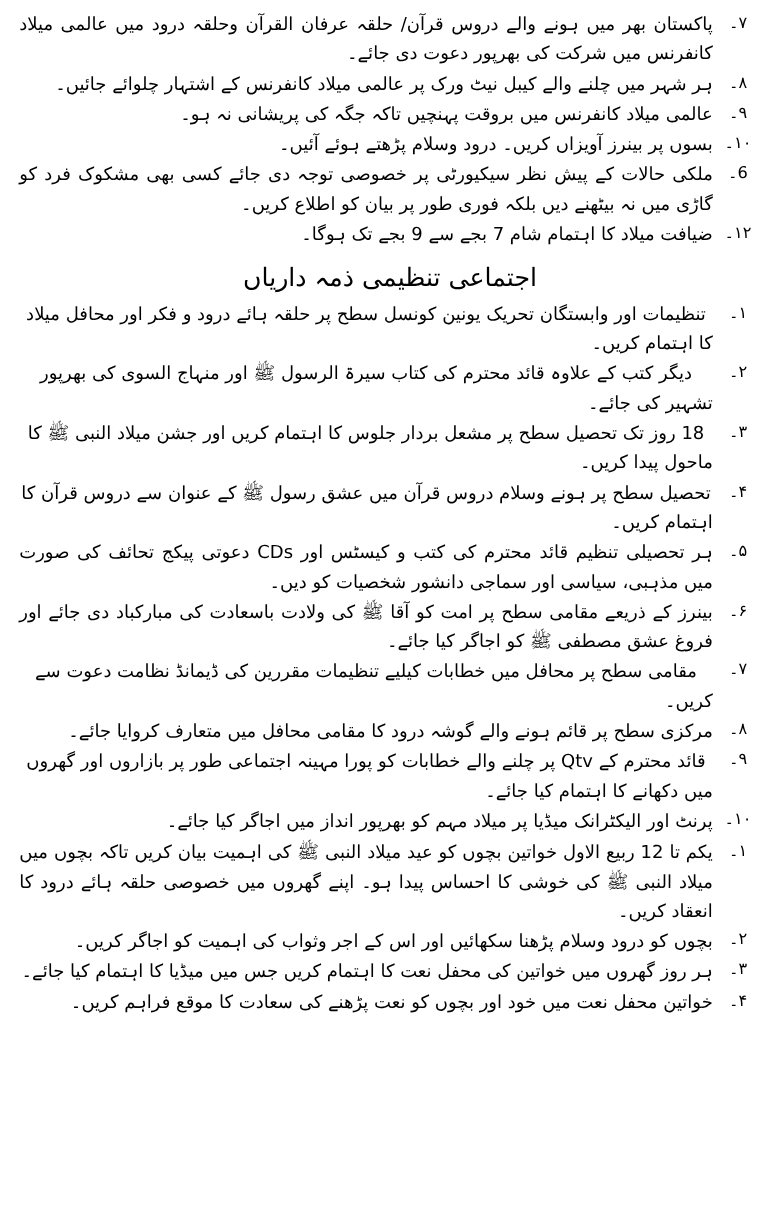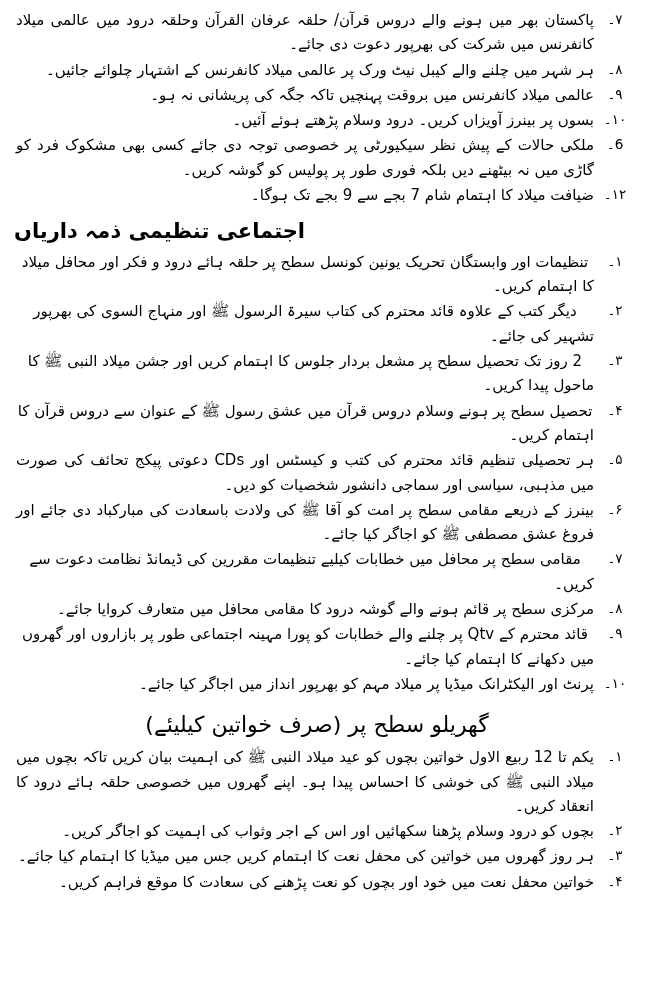--- a/index.html
+++ b/index.html
@@ -50,23 +50,23 @@
     padding-left: 2px;
   }
   .txt.single {
     text-align: center;
   }
 
   
   .heading {
     font-size: 21px;
     line-height: 1.5;
-    text-align: left;
+    text-align: center;
     margin: 9px 0 2px 0;
-    font-weight: bold;
+    font-weight: normal;
   }
   .heading2 {
     font-size: 22px;
     line-height: 1.5;
     text-align: center;
     margin: 12px 0 4px 0;
     padding-right: 16px;
     font-weight: normal;
   }
 
@@ -94,21 +94,21 @@
       <div class="txt single">عالمی میلاد کانفرنس میں بروقت پہنچیں تاکہ جگہ کی پریشانی نہ ہو۔</div>
     </div>
 
     <div class="row">
       <div class="num">۱۰۔</div>
       <div class="txt single">بسوں پر بینرز آویزاں کریں۔ درود وسلام پڑھتے ہوئے آئیں۔</div>
     </div>
 
     <div class="row">
       <div class="num">6۔</div>
-      <div class="txt">ملکی حالات کے پیش نظر سیکیورٹی پر خصوصی توجہ دی جائے کسی بھی مشکوک فرد کو گاڑی میں نہ بیٹھنے دیں بلکہ فوری طور پر پولیس کو گوشہ کریں۔</div>
+      <div class="txt">ملکی حالات کے پیش نظر سیکیورٹی پر خصوصی توجہ دی جائے کسی بھی مشکوک فرد کو گاڑی میں نہ بیٹھنے دیں بلکہ فوری طور پر بیان کو اطلاع کریں۔</div>
     </div>
 
     <div class="row">
       <div class="num">۱۲۔</div>
       <div class="txt single">ضیافت میلاد کا اہتمام شام 7 بجے سے 9 بجے تک ہوگا۔</div>
     </div>
 
   </div>
 
   <div class="heading">اجتماعی تنظیمی ذمہ داریاں</div>
@@ -120,21 +120,21 @@
       <div class="txt single">تنظیمات اور وابستگان تحریک یونین کونسل سطح پر حلقہ ہائے درود و فکر اور محافل میلاد کا اہتمام کریں۔</div>
     </div>
 
     <div class="row">
       <div class="num">۲۔</div>
       <div class="txt single">دیگر کتب کے علاوہ قائد محترم کی کتاب سیرۃ الرسول ﷺ اور منہاج السوی کی بھرپور تشہیر کی جائے۔</div>
     </div>
 
     <div class="row">
       <div class="num">۳۔</div>
-      <div class="txt single">2 روز تک تحصیل سطح پر مشعل بردار جلوس کا اہتمام کریں اور جشن میلاد النبی ﷺ کا ماحول پیدا کریں۔</div>
+      <div class="txt single">18 روز تک تحصیل سطح پر مشعل بردار جلوس کا اہتمام کریں اور جشن میلاد النبی ﷺ کا ماحول پیدا کریں۔</div>
     </div>
 
     <div class="row">
       <div class="num">۴۔</div>
       <div class="txt single">تحصیل سطح پر ہونے وسلام دروس قرآن میں عشق رسول ﷺ کے عنوان سے دروس قرآن کا اہتمام کریں۔</div>
     </div>
 
     <div class="row">
       <div class="num">۵۔</div>
       <div class="txt">ہر تحصیلی تنظیم قائد محترم کی کتب و کیسٹس اور CDs دعوتی پیکج تحائف کی صورت میں مذہبی، سیاسی اور سماجی دانشور شخصیات کو دیں۔</div>
@@ -160,21 +160,20 @@
       <div class="txt single">قائد محترم کے Qtv پر چلنے والے خطابات کو پورا مہینہ اجتماعی طور پر بازاروں اور گھروں میں دکھانے کا اہتمام کیا جائے۔</div>
     </div>
 
     <div class="row">
       <div class="num">۱۰۔</div>
       <div class="txt single">پرنٹ اور الیکٹرانک میڈیا پر میلاد مہم کو بھرپور انداز میں اجاگر کیا جائے۔</div>
     </div>
 
   </div>
 
-  <div class="heading2">گھریلو سطح پر (صرف خواتین کیلیئے)</div>
 
   <div class="list sec">
 
     <div class="row">
       <div class="num">۱۔</div>
       <div class="txt">یکم تا 12 ربیع الاول خواتین بچوں کو عید میلاد النبی ﷺ کی اہمیت بیان کریں تاکہ بچوں میں میلاد النبی ﷺ کی خوشی کا احساس پیدا ہو۔ اپنے گھروں میں خصوصی حلقہ ہائے درود کا انعقاد کریں۔</div>
     </div>
 
     <div class="row">
       <div class="num">۲۔</div>

